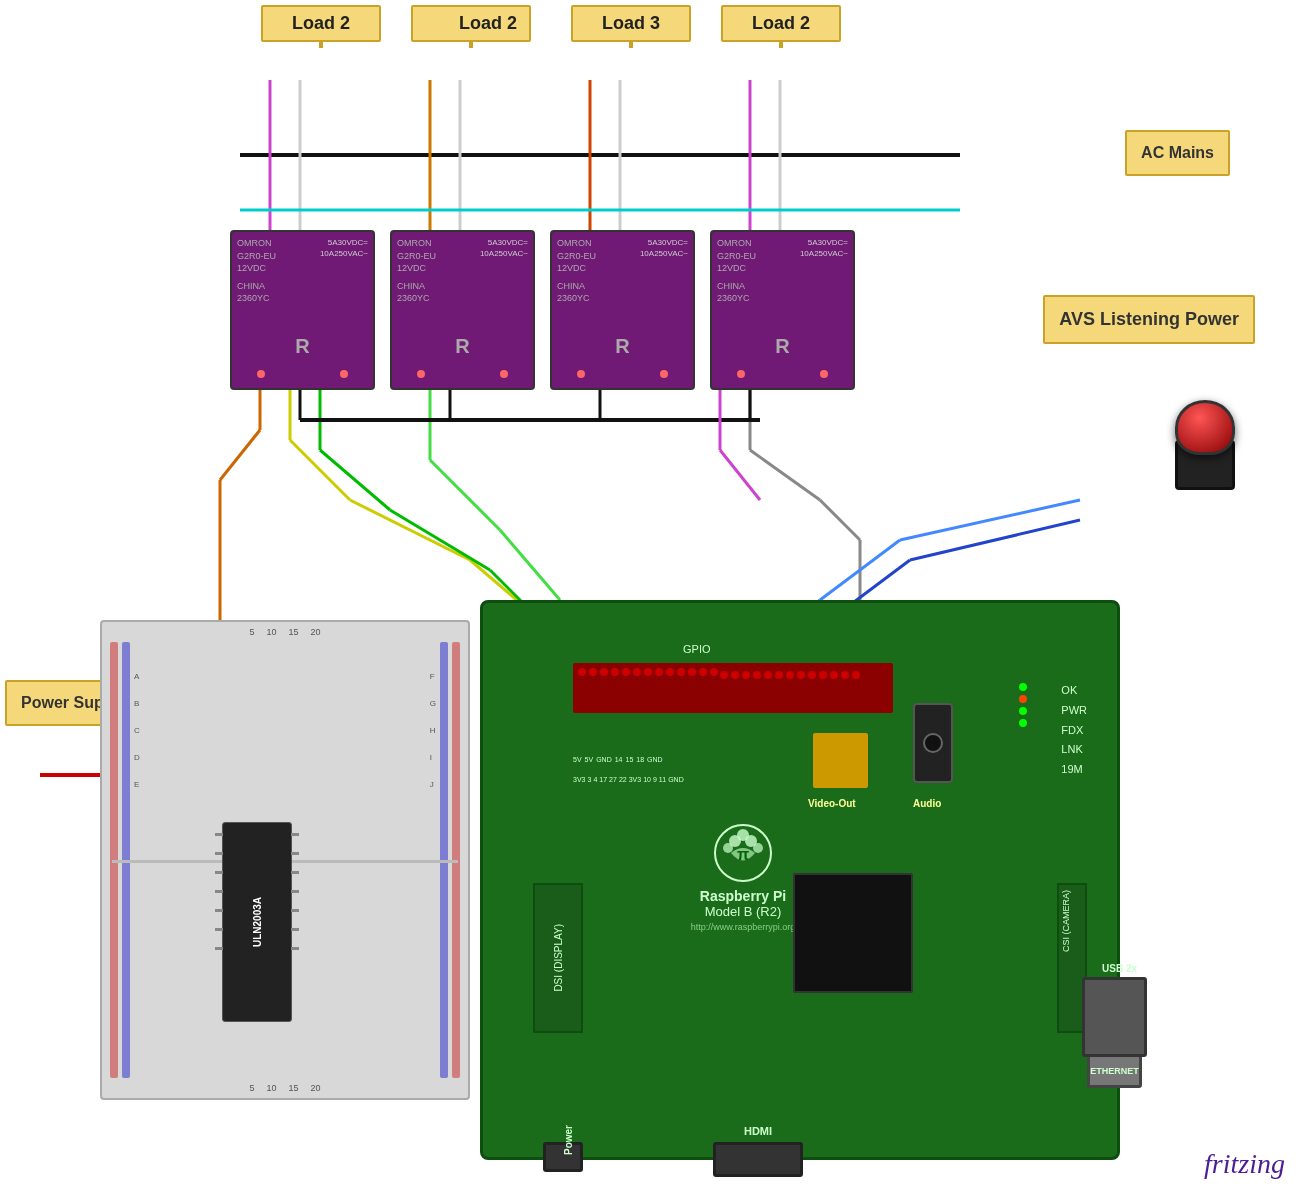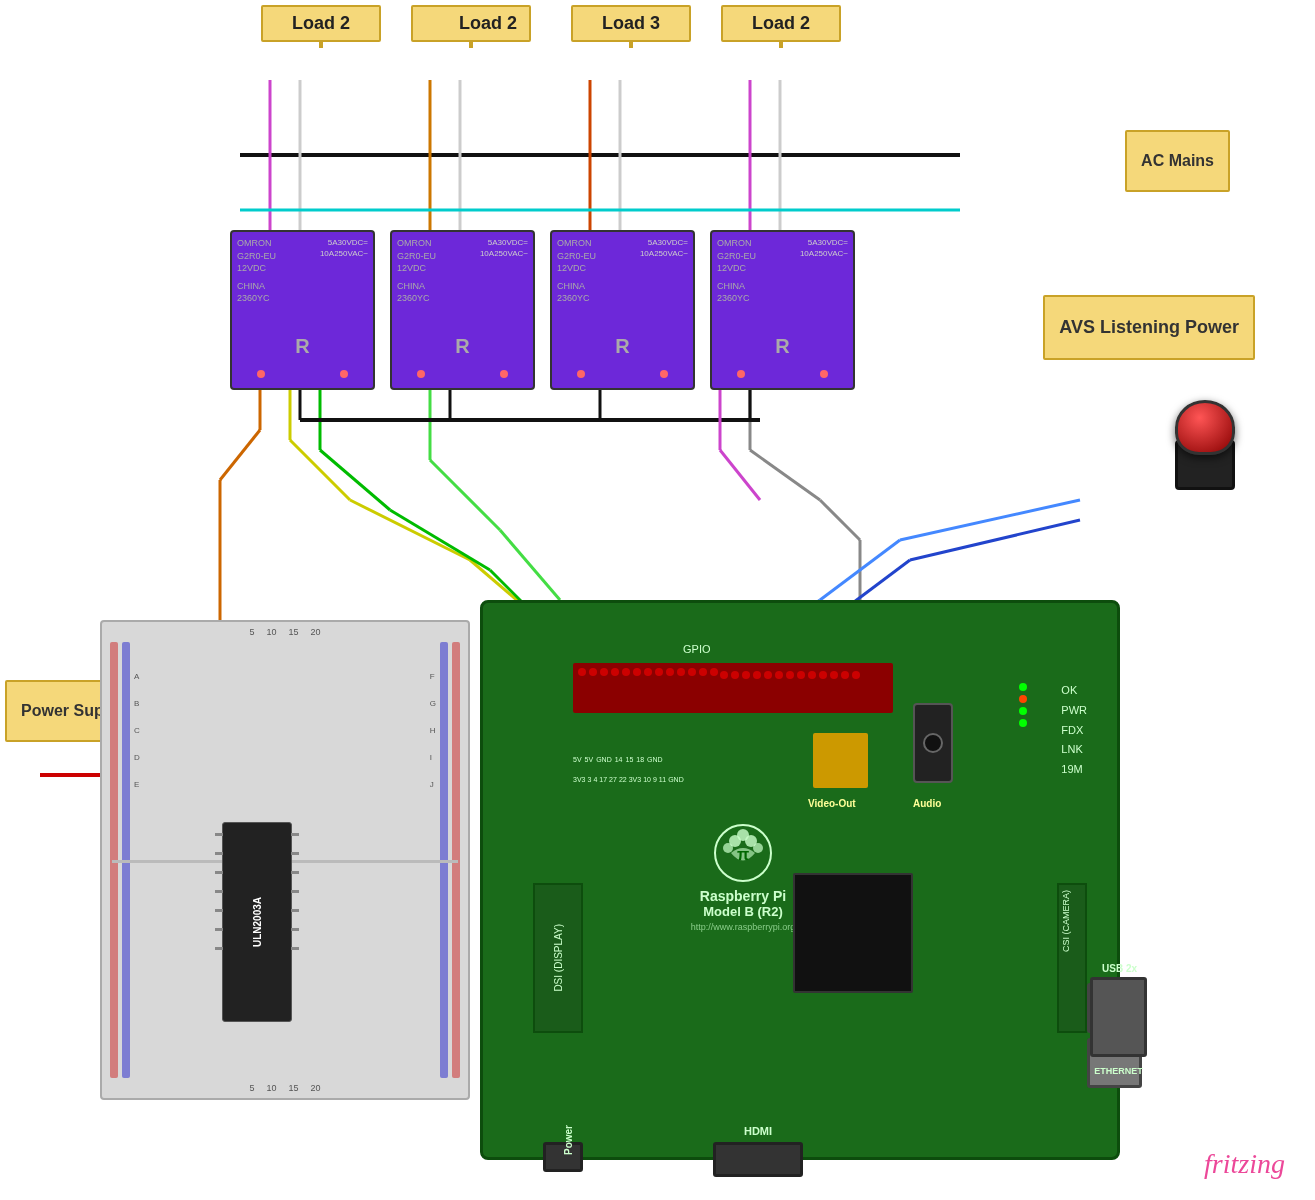--- a/index.html
+++ b/index.html
@@ -30,21 +30,21 @@
       left: 50%;
       transform: translateX(-50%);
       width: 4px;
       height: 8px;
       background: #c9a227;
     }
 
     
     .relay {
       position: absolute;
-      background: #6d28d9;
+      background: #701a75;
       border-radius: 4px;
       border: 2px solid #333;
     }
 
     
     .rpi-board {
       position: absolute;
       background: #1a6b1a;
       border-radius: 8px;
       border: 3px solid #0d4d0d;
@@ -67,30 +67,30 @@
       height: 1200px;
       pointer-events: none;
     }
 
     .fritzing-label {
       position: absolute;
       bottom: 20px;
       right: 30px;
       font-size: 28px;
       font-style: italic;
-      color: #ec4899;
+      color: #4c1d95;
       font-family: Georgia, serif;
     }
 
     
     .label-box {
       position: absolute;
       background: #f5d87a;
       border: 2px solid #c9a227;
-      padding: 20px 14px;
+      padding: 12px 14px;
       font-size: 16px;
       font-weight: bold;
       color: #333;
       border-radius: 2px;
     }
 
     .gpio-pins {
       position: absolute;
       background: #8B0000;
       border-radius: 2px;
@@ -434,41 +434,41 @@
       <circle cx="22" cy="18" r="6" fill="#ccffcc" opacity="0.8"></circle>
       <circle cx="38" cy="18" r="6" fill="#ccffcc" opacity="0.8"></circle>
       <circle cx="30" cy="12" r="6" fill="#ccffcc" opacity="0.8"></circle>
       <circle cx="15" cy="25" r="5" fill="#ccffcc" opacity="0.7"></circle>
       <circle cx="45" cy="25" r="5" fill="#ccffcc" opacity="0.7"></circle>
       <path d="M18,30 Q30,45 42,30 Q30,20 18,30" fill="#ccffcc" opacity="0.6"></path>
 
       <text x="30" y="37" text-anchor="middle" fill="#006600" font-size="16" font-weight="bold">π</text>
     </svg>
     <div style="color:#ccffcc; font-size:14px; font-weight:bold; margin-top:5px;">Raspberry Pi</div>
-    <div style="color:#ccffcc; font-size:13px; font-weight:bold;">Model B (R2)</div>
+    <div style="color:#ccffcc; font-size:13px; font-weight:normal;">Model B (R2)</div>
     <div style="color:#88cc88; font-size:9px; margin-top:3px;">http://www.raspberrypi.org</div>
   </div>
 
   <div style="position:absolute; top:270px; left:310px; width:120px; height:120px; background:#111; border:2px solid #333; border-radius:2px;"></div>
 
   <div style="position:absolute; top:280px; left:50px; width:50px; height:150px; background:#1a5c1a; border:2px solid #0d4d0d; writing-mode:vertical-rl; display:flex; align-items:center; justify-content:center;">
     <div style="color:#ccffcc; font-size:10px; transform:rotate(180deg); white-space:nowrap;">DSI (DISPLAY)</div>
   </div>
 
   <div style="position:absolute; top:280px; right:30px; width:30px; height:150px; background:#1a5c1a; border:2px solid #0d4d0d;">
     <div style="color:#ccffcc; font-size:9px; writing-mode:vertical-rl; transform:rotate(180deg); white-space:nowrap; position:absolute; left:2px; top:5px;">CSI (CAMERA)</div>
   </div>
 
   <div style="position:absolute; top:380px; right:-25px; display:flex; flex-direction:column; gap:5px;">
     <div style="width:55px; height:50px; background:#777; border:3px solid #444; border-radius:3px;"></div>
     <div style="width:55px; height:50px; background:#777; border:3px solid #444; border-radius:3px;"></div>
   </div>
   <div style="position:absolute; top:360px; right:-20px; color:#ccffcc; font-size:10px; font-weight:bold; white-space:nowrap;">USB 2x</div>
 
-  <div style="position:absolute; bottom:100px; right:-30px; width:57px; height:80px; background:#555; border:3px solid #333; border-radius:3px;">
+  <div style="position:absolute; bottom:100px; right:-30px; width:65px; height:80px; background:#555; border:3px solid #333; border-radius:3px;">
     <div style="position:absolute; bottom:-22px; left:50%; transform:translateX(-50%); color:#ccffcc; font-size:9px; font-weight:bold; white-space:nowrap;">ETHERNET</div>
   </div>
 
   <div style="position:absolute; bottom:-20px; left:230px; width:90px; height:35px; background:#333; border:3px solid #222; border-radius:3px;">
     <div style="position:absolute; top:-20px; left:50%; transform:translateX(-50%); color:#ccffcc; font-size:11px; font-weight:bold; white-space:nowrap;">HDMI</div>
   </div>
 
   <div style="position:absolute; bottom:-15px; left:60px; width:40px; height:30px; background:#333; border:3px solid #222; border-radius:3px;">
     <div style="position:absolute; top:-20px; left:50%; transform:translateX(-50%); color:#ccffcc; font-size:10px; font-weight:bold; writing-mode:vertical-rl; transform:rotate(180deg);">Power</div>
   </div>

